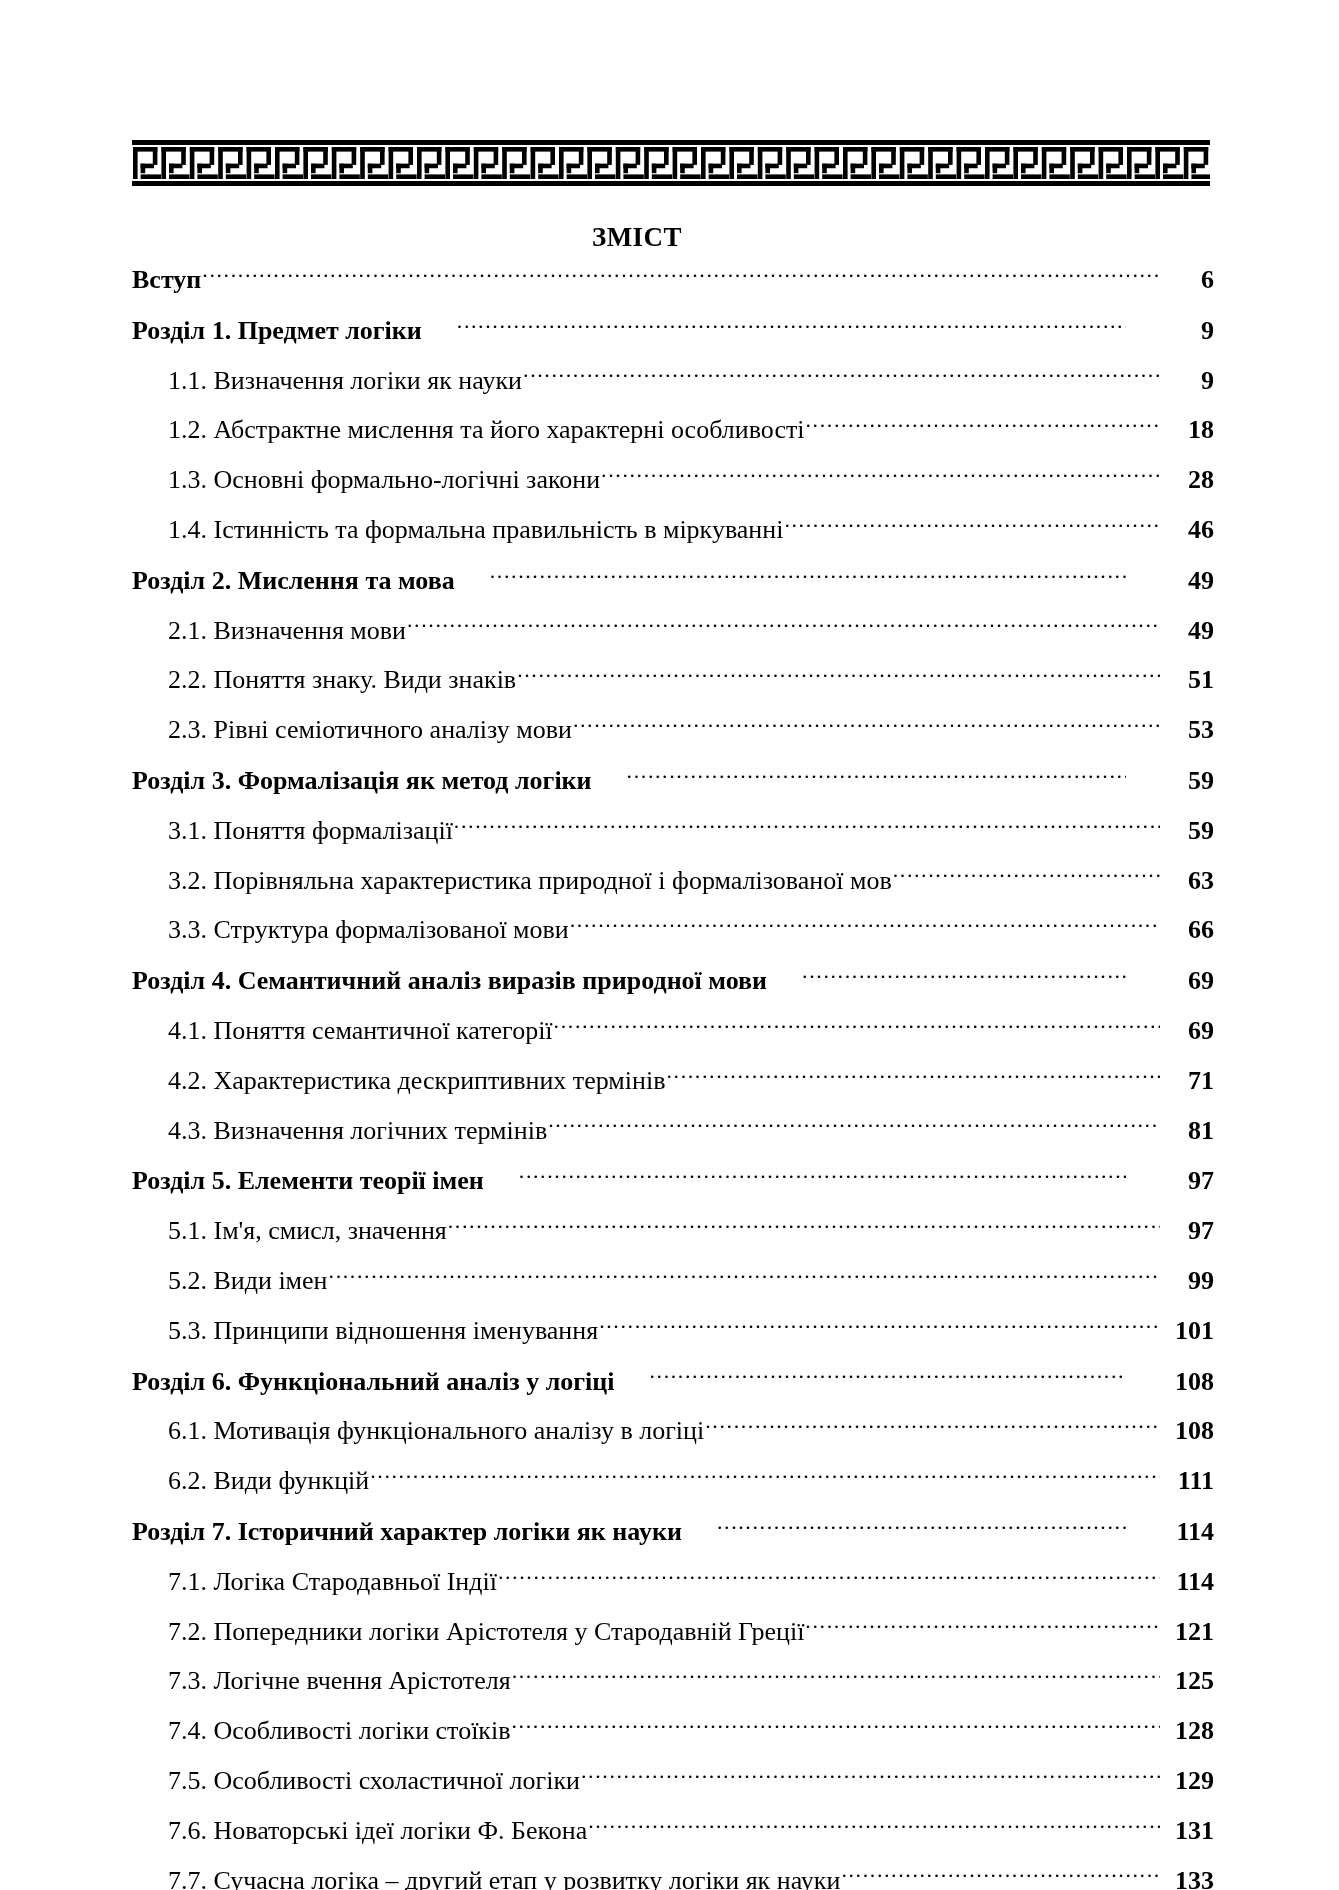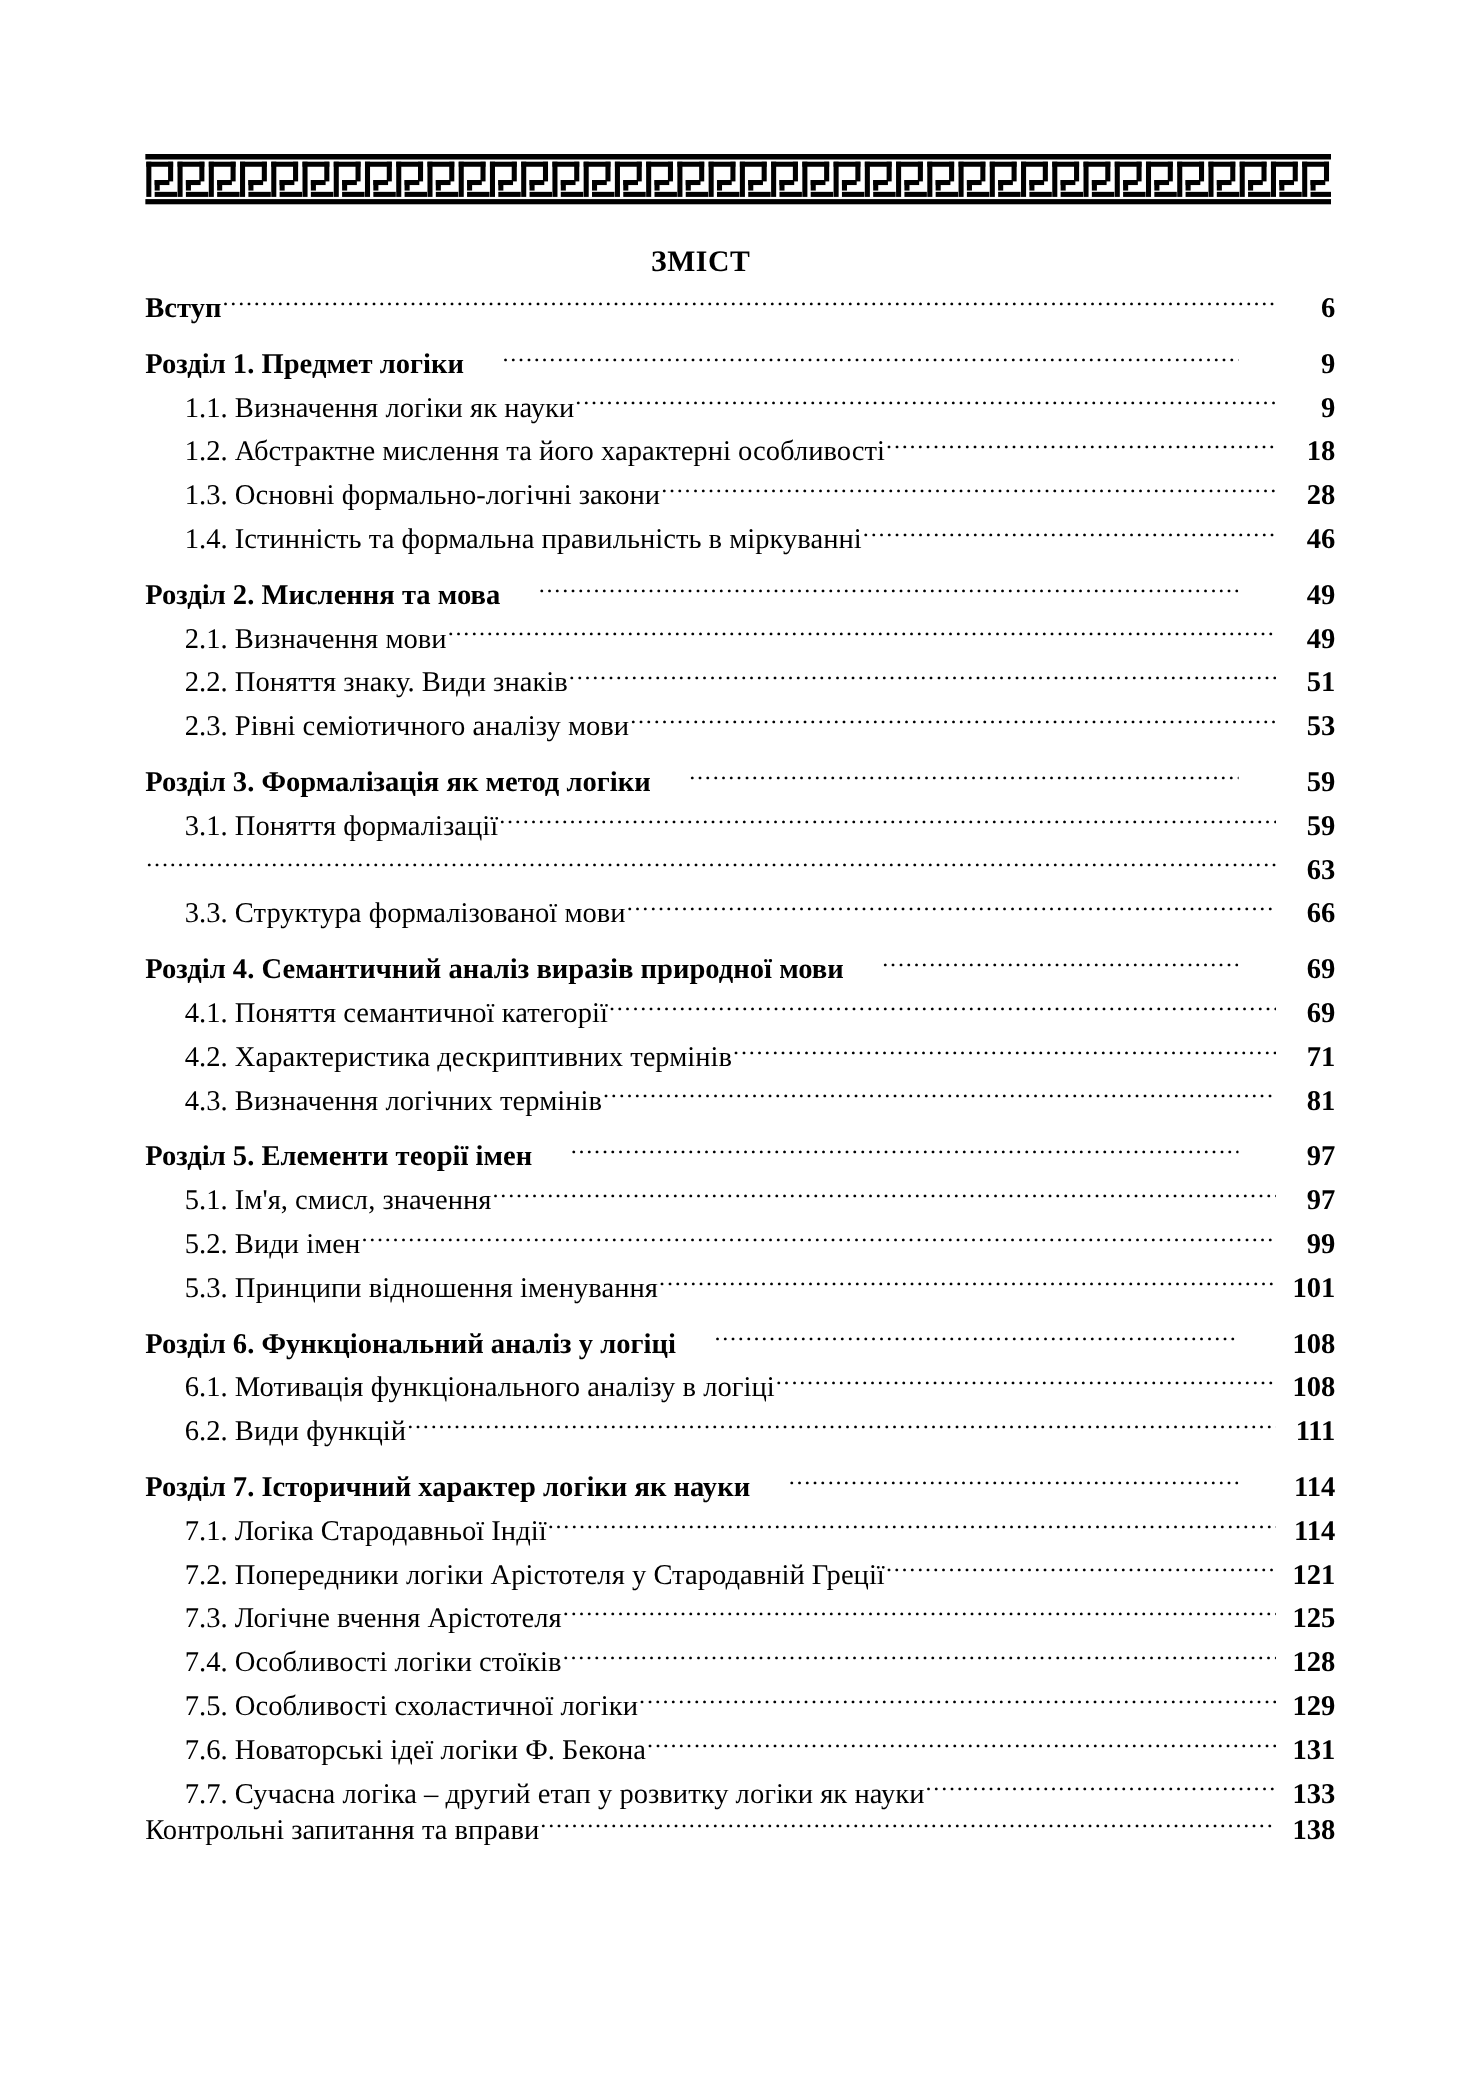--- a/index.html
+++ b/index.html
@@ -105,21 +105,21 @@
   .lvl-chapter { margin-top: 17px; gap: 34px; }
   .lvl-front .toc-label { font-weight: bold; }
   .lvl-front { margin-top: 2px; font-family: Liberation Serif, serif; }
   .lvl-back .toc-label { font-weight: normal; }
   .lvl-back { margin-top: 0px; }
 
   .lvl-section .toc-label {
     font-weight: normal;
     padding-left: 36px;
   }
-  .lvl-section { margin-top: 6px; }
+  .lvl-section { margin-top: 16px; }
 
   
   .toc-row.tight .toc-leader { min-width: 4px; }
 </style>
 </head>
 <body>
 
 <div class="page">
   <div class="content">
 
@@ -417,20 +417,21 @@
           <span class="toc-label">Розділ 3. Формалізація як метод логіки</span>
           <span class="toc-leader"></span>
           <span class="toc-page">59</span>
         </div>
         <div class="toc-row lvl-section">
           <span class="toc-label">3.1. Поняття формалізації</span>
           <span class="toc-leader"></span>
           <span class="toc-page">59</span>
         </div>
         <div class="toc-row lvl-section tight">
+          <span class="toc-label">3.2. Порівняльна характеристика природної і формалізованої мов</span>
           <span class="toc-leader"></span>
           <span class="toc-page">63</span>
         </div>
         <div class="toc-row lvl-section">
           <span class="toc-label">3.3. Структура формалізованої мови</span>
           <span class="toc-leader"></span>
           <span class="toc-page">66</span>
         </div>
         <div class="toc-row lvl-chapter">
           <span class="toc-label">Розділ 4. Семантичний аналіз виразів природної мови</span>

